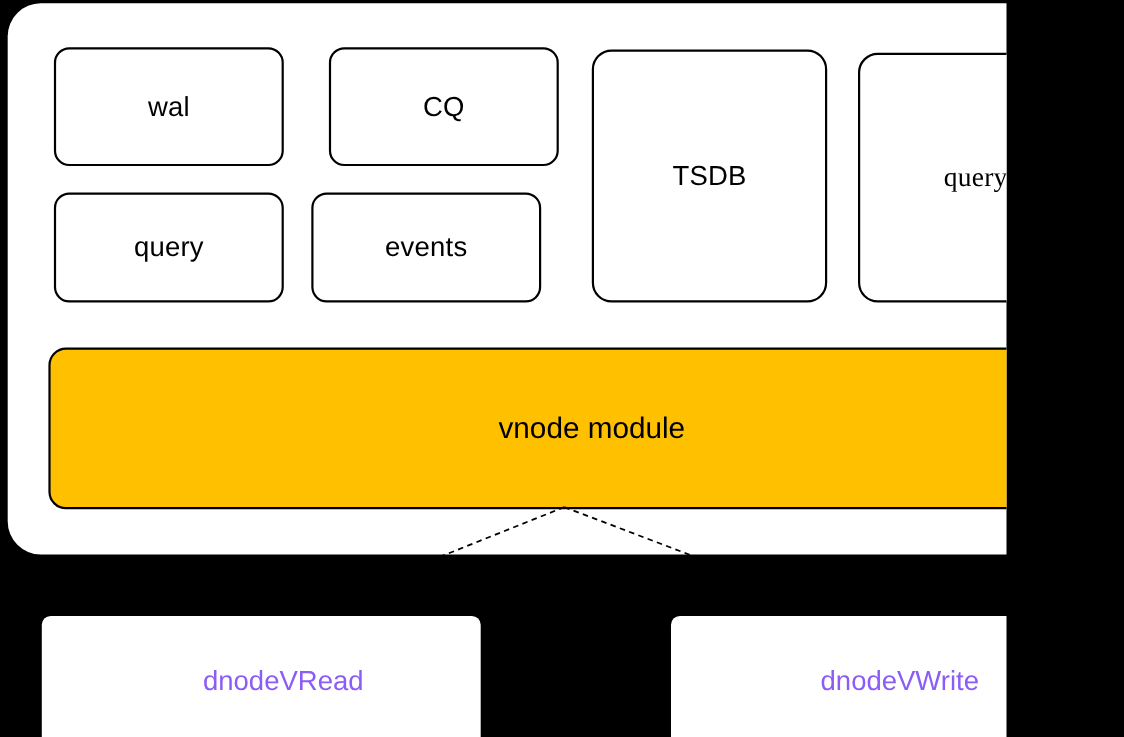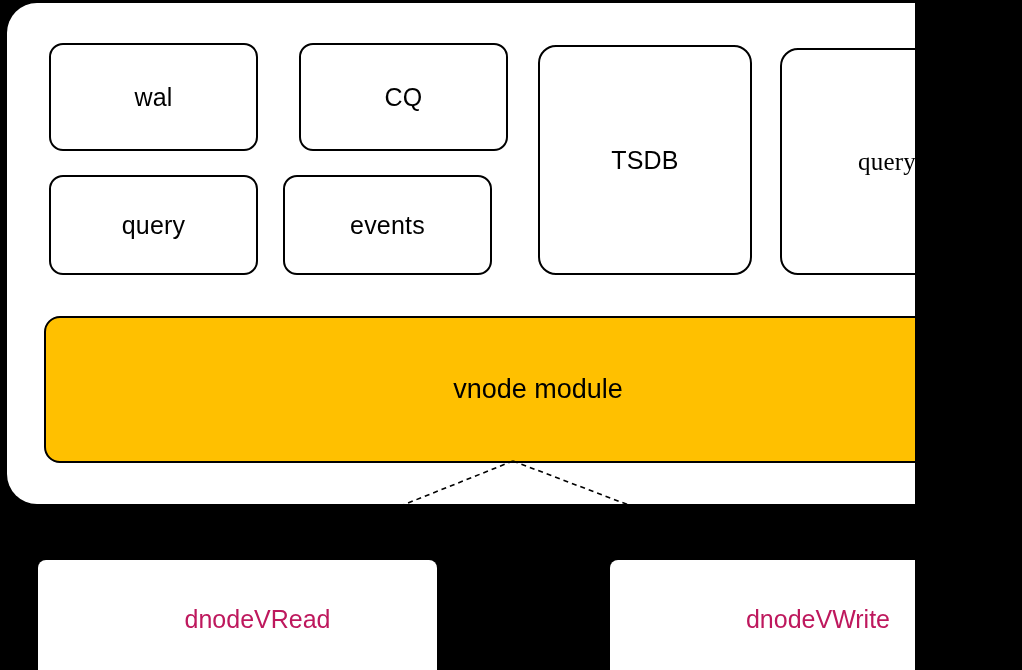--- a/index.html
+++ b/index.html
@@ -90,21 +90,21 @@
     position: absolute;
     background: #FFFFFF;
     border-radius: 8px;
     box-sizing: border-box;
     display: flex;
     align-items: center;
     justify-content: center;
   }
   .dnode-box .box-label {
     font-size: 25px;
-    color: #be185d;
+    color: #8b5cf6;
     line-height: 1;
     margin-left: 40px;
   }
   #box-dnode-vread  { left: 38px;  top: 560px; width: 399px; height: 118px; }
   #box-dnode-vwrite { left: 610px; top: 560px; width: 376px; height: 118px; }
 </style>
 </head>
 <body>
 
 <div id="canvas">

